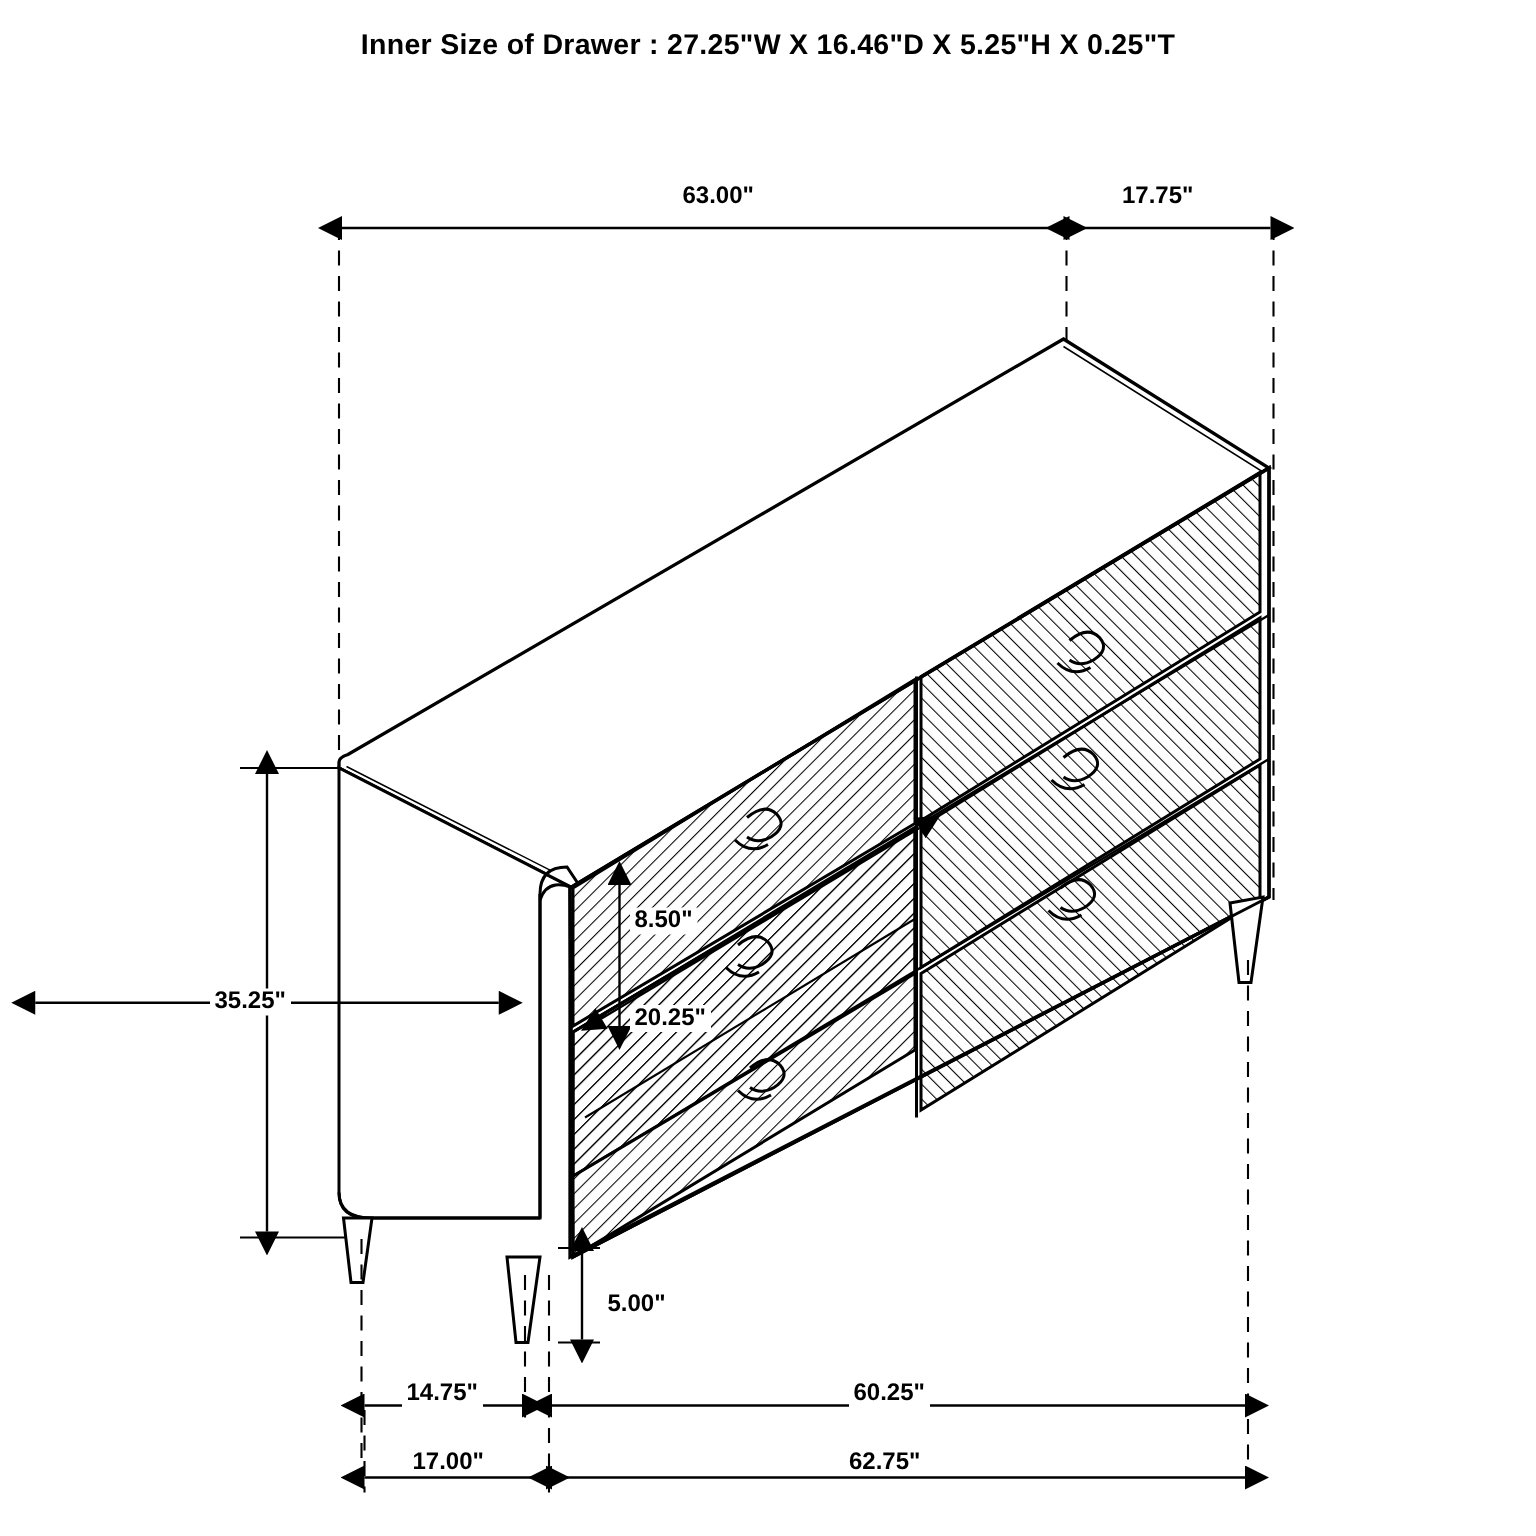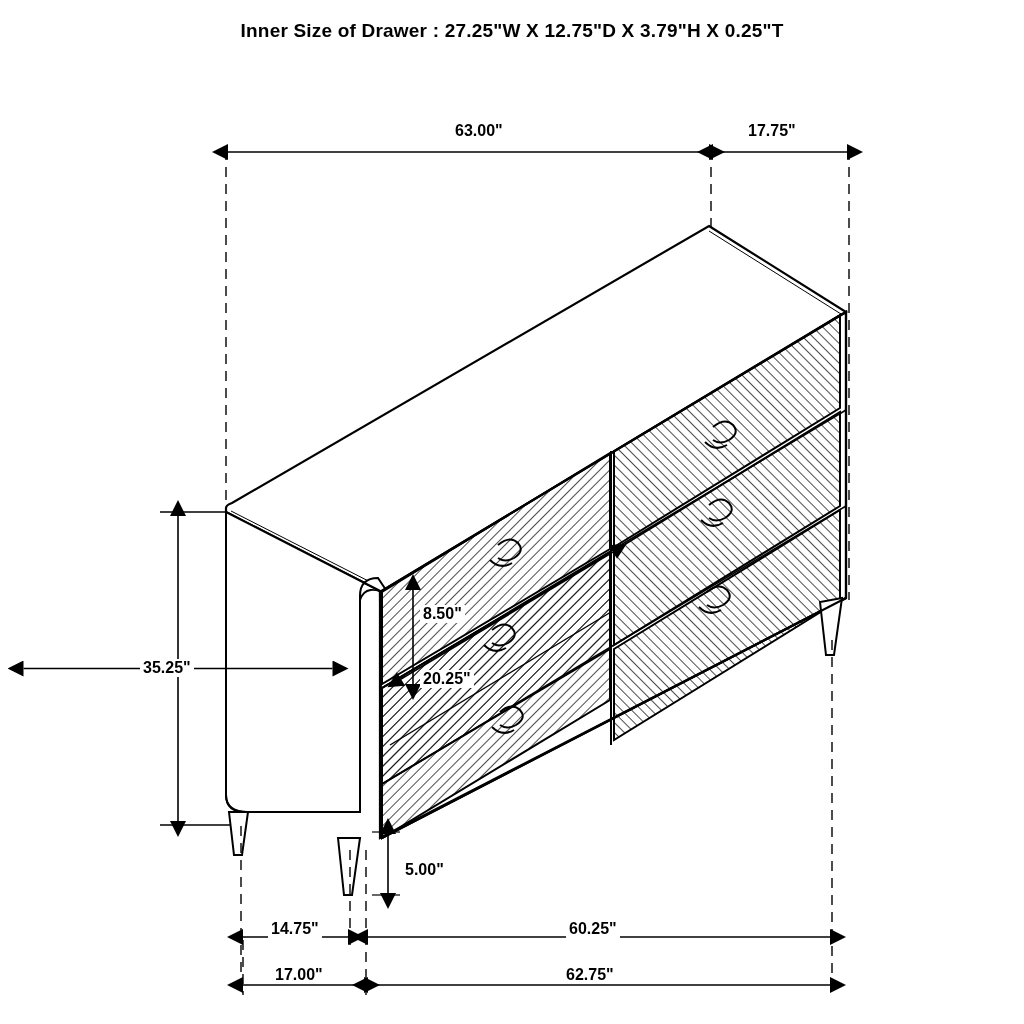--- a/index.html
+++ b/index.html
@@ -41,21 +41,21 @@
     white-space: nowrap;
     background: #ffffff;
     padding: 0 3px;
   }
 </style>
 </head>
 <body>
 
 <div id="stage">
 
-  <div id="title">Inner Size of Drawer : 27.25"W X 12.75"D X 3.79"H X 0.25"T</div>
+  <div id="title">Inner Size of Drawer : 27.25"W X 16.46"D X 5.25"H X 0.25"T</div>
 
   <svg id="drawing" width="1024" height="1024" viewBox="0 0 1024 1024">
     <defs>
       <pattern id="diag" width="7" height="7" patternUnits="userSpaceOnUse" patternTransform="rotate(45)">
         <line x1="0" y1="0" x2="0" y2="7" stroke="#000" stroke-width="1.4"></line>
       </pattern>
       <pattern id="diag2" width="7" height="7" patternUnits="userSpaceOnUse" patternTransform="rotate(-45)">
         <line x1="0" y1="0" x2="0" y2="7" stroke="#000" stroke-width="1.4"></line>
       </pattern>
       <marker id="arrL" markerWidth="12" markerHeight="10" refX="10" refY="5" orient="auto">

